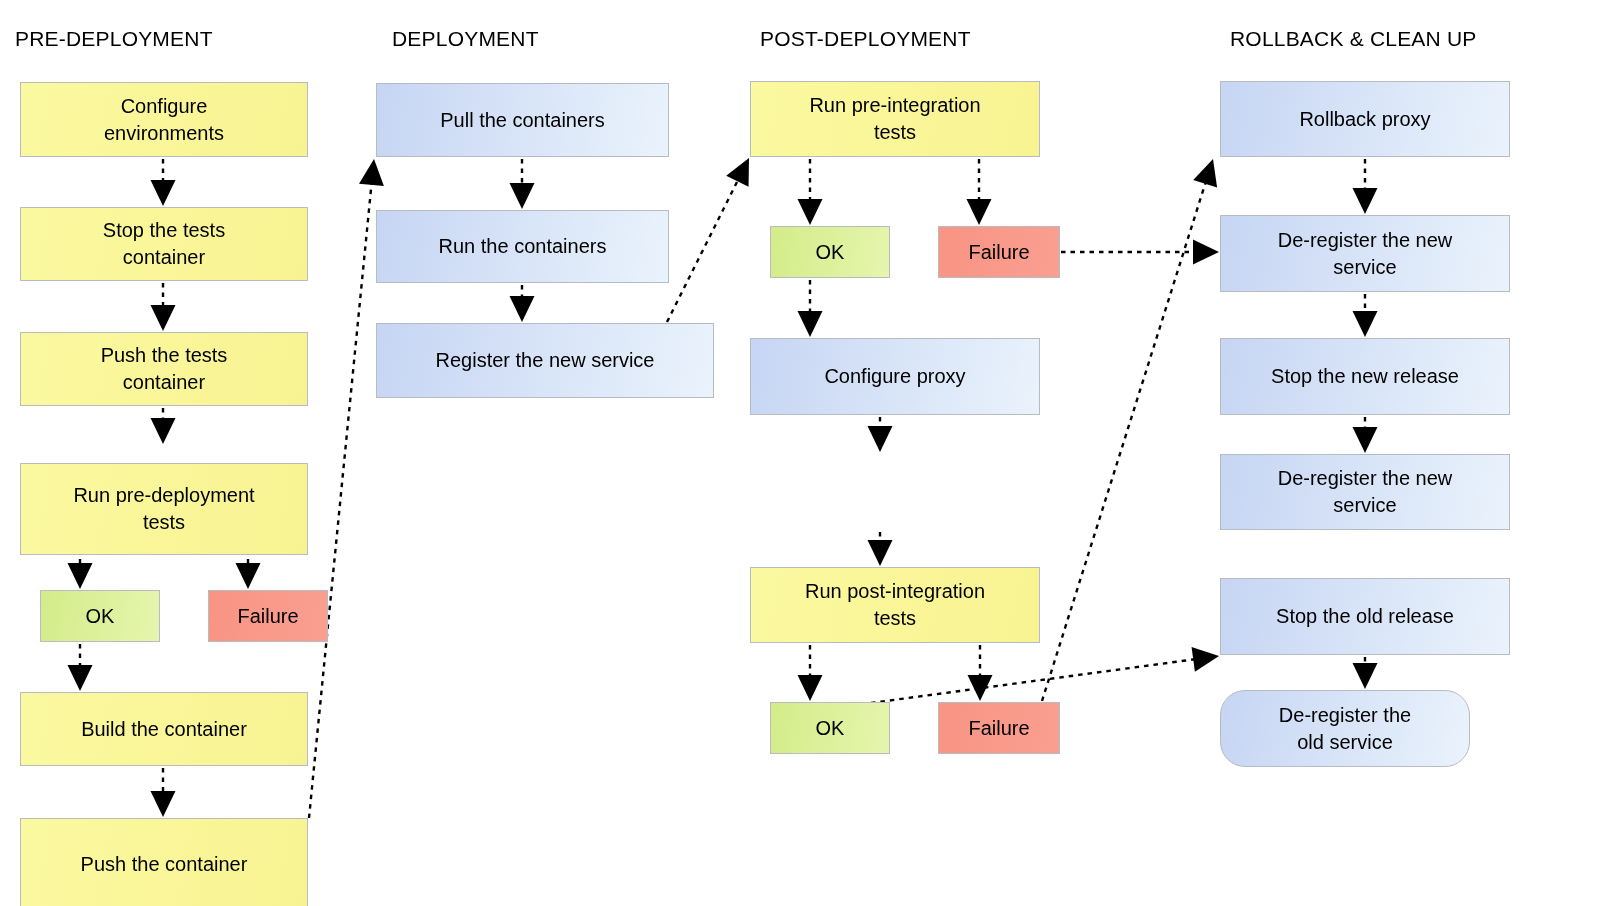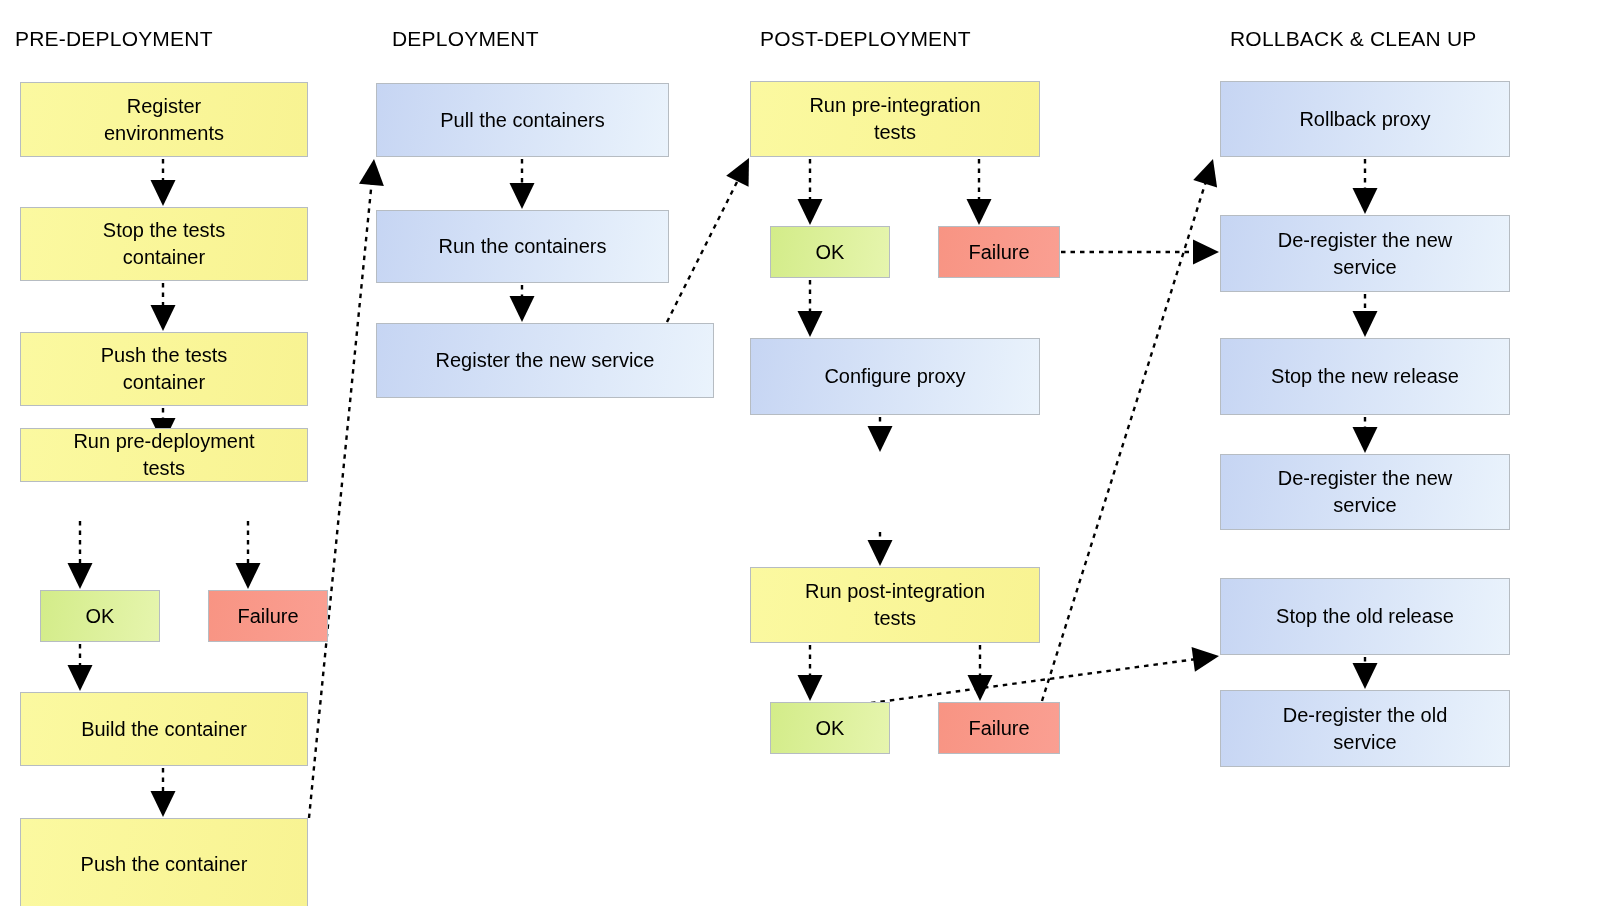--- a/index.html
+++ b/index.html
@@ -152,29 +152,29 @@
         <line x1="1042" y1="701" x2="1206.9824253921595" y2="178.07324817221948" stroke="#000000" stroke-width="2.4" stroke-dasharray="4.5 5"></line>
         <polygon points="1213,159 1217.0979331174447,187.55620675378563 1193.2563729021701,180.03423849398504" fill="#000000"></polygon>
       </g>
       <g>
         <line x1="871" y1="703" x2="1199.1799471661766" y2="658.6768462160624" stroke="#000000" stroke-width="2.4" stroke-dasharray="4.5 5"></line>
         <polygon points="1219,656 1194.9069602010686,671.8674331020208 1191.5609024309906,647.0923670597414" fill="#000000"></polygon>
       </g>
     </svg>
 
 <div class="node" style="left: 20px; top: 82px; width: 288px; height: 75px; background: linear-gradient(100deg, rgb(251, 249, 160), rgb(248, 243, 146)); border-color: rgb(182, 188, 194); color: rgb(0, 0, 0);">
-      <span>Register environments</span>
+      <span>Configure environments</span>
     </div>
     <div class="node" style="left: 20px; top: 207px; width: 288px; height: 74px; background: linear-gradient(100deg, rgb(251, 249, 160), rgb(248, 243, 146)); border-color: rgb(182, 188, 194); color: rgb(0, 0, 0);">
       <span>Stop the tests container</span>
     </div>
     <div class="node" style="left: 20px; top: 332px; width: 288px; height: 74px; background: linear-gradient(100deg, rgb(251, 249, 160), rgb(248, 243, 146)); border-color: rgb(182, 188, 194); color: rgb(0, 0, 0);">
       <span>Push the tests container</span>
     </div>
-    <div class="node" style="left: 20px; top: 428px; width: 288px; height: 54px; background: linear-gradient(100deg, rgb(251, 249, 160), rgb(248, 243, 146)); border-color: rgb(182, 188, 194); color: rgb(0, 0, 0);">
+    <div class="node" style="left: 20px; top: 463px; width: 288px; height: 92px; background: linear-gradient(100deg, rgb(251, 249, 160), rgb(248, 243, 146)); border-color: rgb(182, 188, 194); color: rgb(0, 0, 0);">
       <span>Run pre-deployment tests</span>
     </div>
     <div class="node small" style="left: 20px; top: 590px; width: 120px; height: 52px; background: linear-gradient(100deg, rgb(211, 236, 137), rgb(230, 245, 174)); border-color: rgb(182, 188, 194); color: rgb(0, 0, 0);">
       <span>OK</span>
     </div>
     <div class="node small" style="left: 188px; top: 590px; width: 120px; height: 52px; background: linear-gradient(100deg, rgb(248, 148, 131), rgb(250, 159, 146)); border-color: rgb(182, 188, 194); color: rgb(0, 0, 0);">
       <span>Failure</span>
     </div>
     <div class="node" style="left: 20px; top: 692px; width: 288px; height: 74px; background: linear-gradient(100deg, rgb(251, 249, 160), rgb(248, 243, 146)); border-color: rgb(182, 188, 194); color: rgb(0, 0, 0);">
       <span>Build the container</span>
@@ -220,16 +220,16 @@
     </div>
     <div class="node" style="left: 1220px; top: 338px; width: 290px; height: 77px; background: linear-gradient(100deg, rgb(198, 213, 243), rgb(234, 243, 252)); border-color: rgb(182, 188, 194); color: rgb(0, 0, 0);">
       <span>Stop the new release</span>
     </div>
     <div class="node" style="left: 1220px; top: 454px; width: 290px; height: 76px; background: linear-gradient(100deg, rgb(198, 213, 243), rgb(234, 243, 252)); border-color: rgb(182, 188, 194); color: rgb(0, 0, 0);">
       <span>De-register the new service</span>
     </div>
     <div class="node" style="left: 1220px; top: 578px; width: 290px; height: 77px; background: linear-gradient(100deg, rgb(198, 213, 243), rgb(234, 243, 252)); border-color: rgb(182, 188, 194); color: rgb(0, 0, 0);">
       <span>Stop the old release</span>
     </div>
-    <div class="node" style="left: 1220px; top: 690px; width: 290px; height: 77px; background: linear-gradient(100deg, rgb(198, 213, 243), rgb(234, 243, 252)); border-color: rgb(182, 188, 194); color: rgb(0, 0, 0);">
+    <div class="node" style="left: 1220px; top: 690px; width: 250px; height: 77px; background: linear-gradient(100deg, rgb(198, 213, 243), rgb(234, 243, 252)); border-color: rgb(182, 188, 194); color: rgb(0, 0, 0); border-radius: 25px;">
       <span>De-register the old service</span>
     </div>
   </div>
 
 </body></html>

